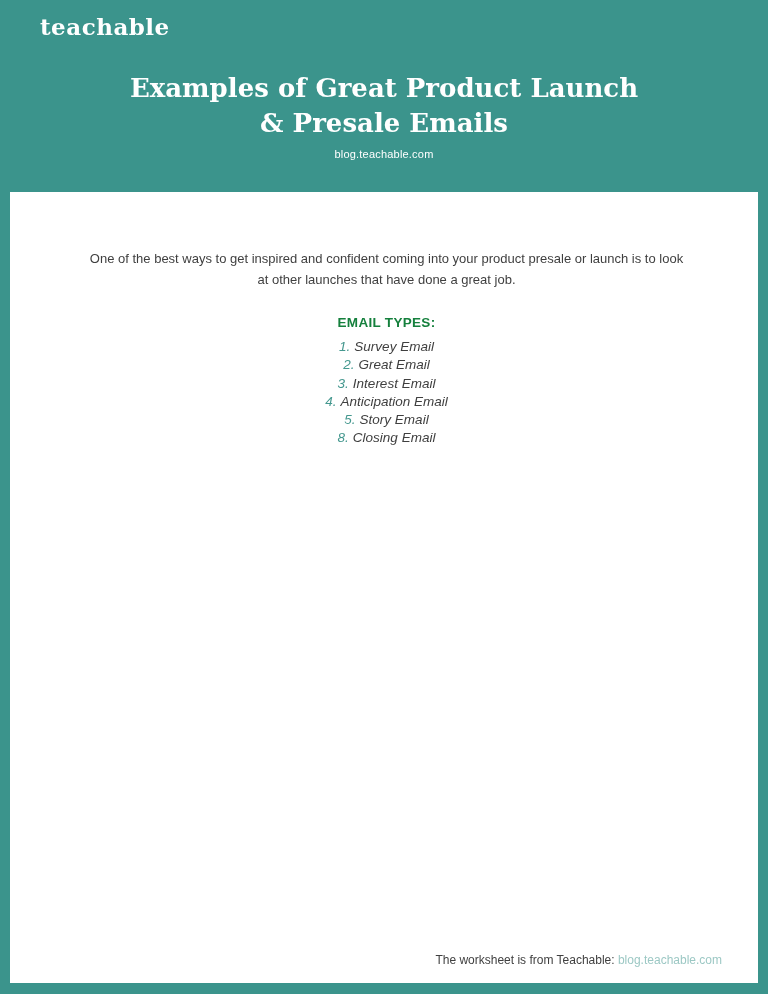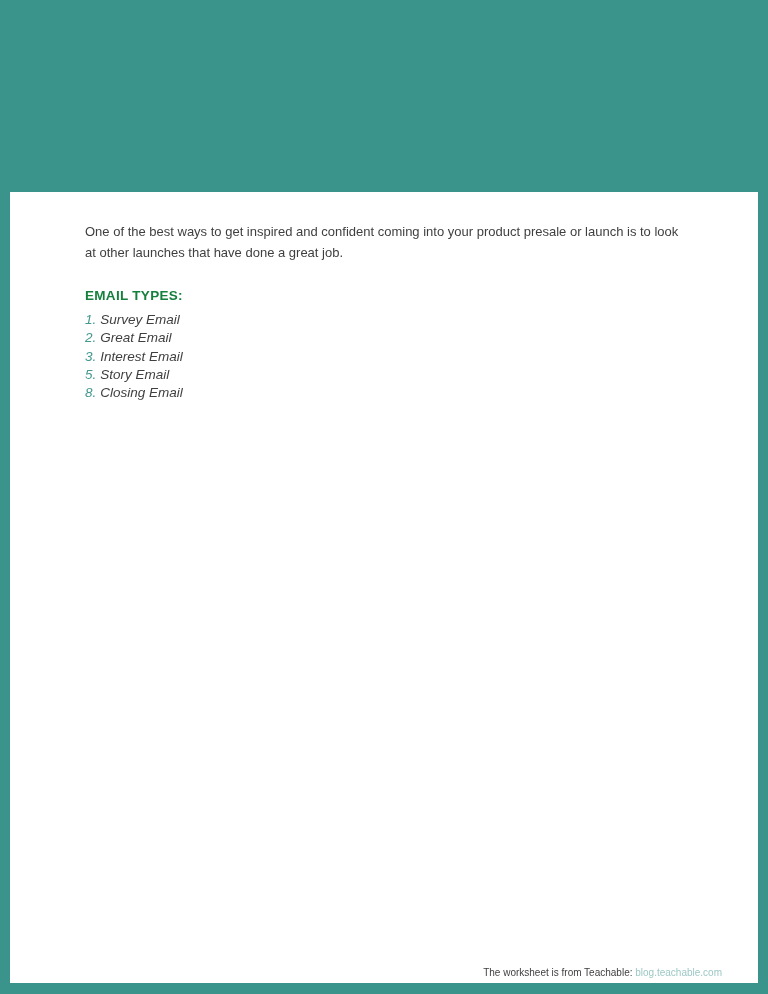--- a/index.html
+++ b/index.html
@@ -56,21 +56,22 @@
   
   .card {
     position: absolute;
     left: 10px;
     top: 192px;
     width: 748px;
     height: 791px;
     background: #ffffff;
   }
   .card-body {
-    padding: 29px 70px 0 75px;
+    padding: 56px 70px 0 75px;
+    text-align: center;
   }
   .card-body p {
     margin: 0 0 10px 0;
     font-size: 13px;
     line-height: 21px;
     color: #3F3F3F;
   }
 
   
   .email-types {
@@ -96,47 +97,56 @@
   }
   .email-types li .num {
     color: #45988F;
     margin-right: 4px;
   }
 
   
   .footer {
     position: absolute;
     right: 36px;
-    bottom: 5px;
-    font-size: 10px;
+    bottom: 16px;
+    font-size: 12px;
     color: #3F3F3F;
     white-space: nowrap;
   }
   .footer a {
     color: #9CC8C4;
     text-decoration: none;
   }
 </style>
 </head>
 <body>
 
 <div class="page">
 
+  <div class="header">
+    <div class="logo">teachable</div>
+    <div class="title">
+      <div>Examples of Great Product Launch</div>
+      <div>&amp; Presale Emails</div>
+    </div>
+    <div class="subtitle">blog.teachable.com</div>
+  </div>
 
   <div class="card">
     <div class="card-body">
 
       <p>One of the best ways to get inspired and confident coming into your product presale or launch is to look at other launches that have done a great job.</p>
 
       <div class="email-types">
         <h2 class="email-types-heading">EMAIL TYPES:</h2>
         <ol>
           <li><span class="num">1.</span><span>Survey Email</span></li>
           <li><span class="num">2.</span><span>Great Email</span></li>
           <li><span class="num">3.</span><span>Interest Email</span></li>
+          <li><span class="num">4.</span><span>Anticipation Email</span></li>
           <li><span class="num">5.</span><span>Story Email</span></li>
           <li><span class="num">8.</span><span>Closing Email</span></li>
         </ol>
       </div>
 
     </div>
 
     <div class="footer">
       <span>The worksheet is from Teachable: </span><a href="#">blog.teachable.com</a>
     </div>

